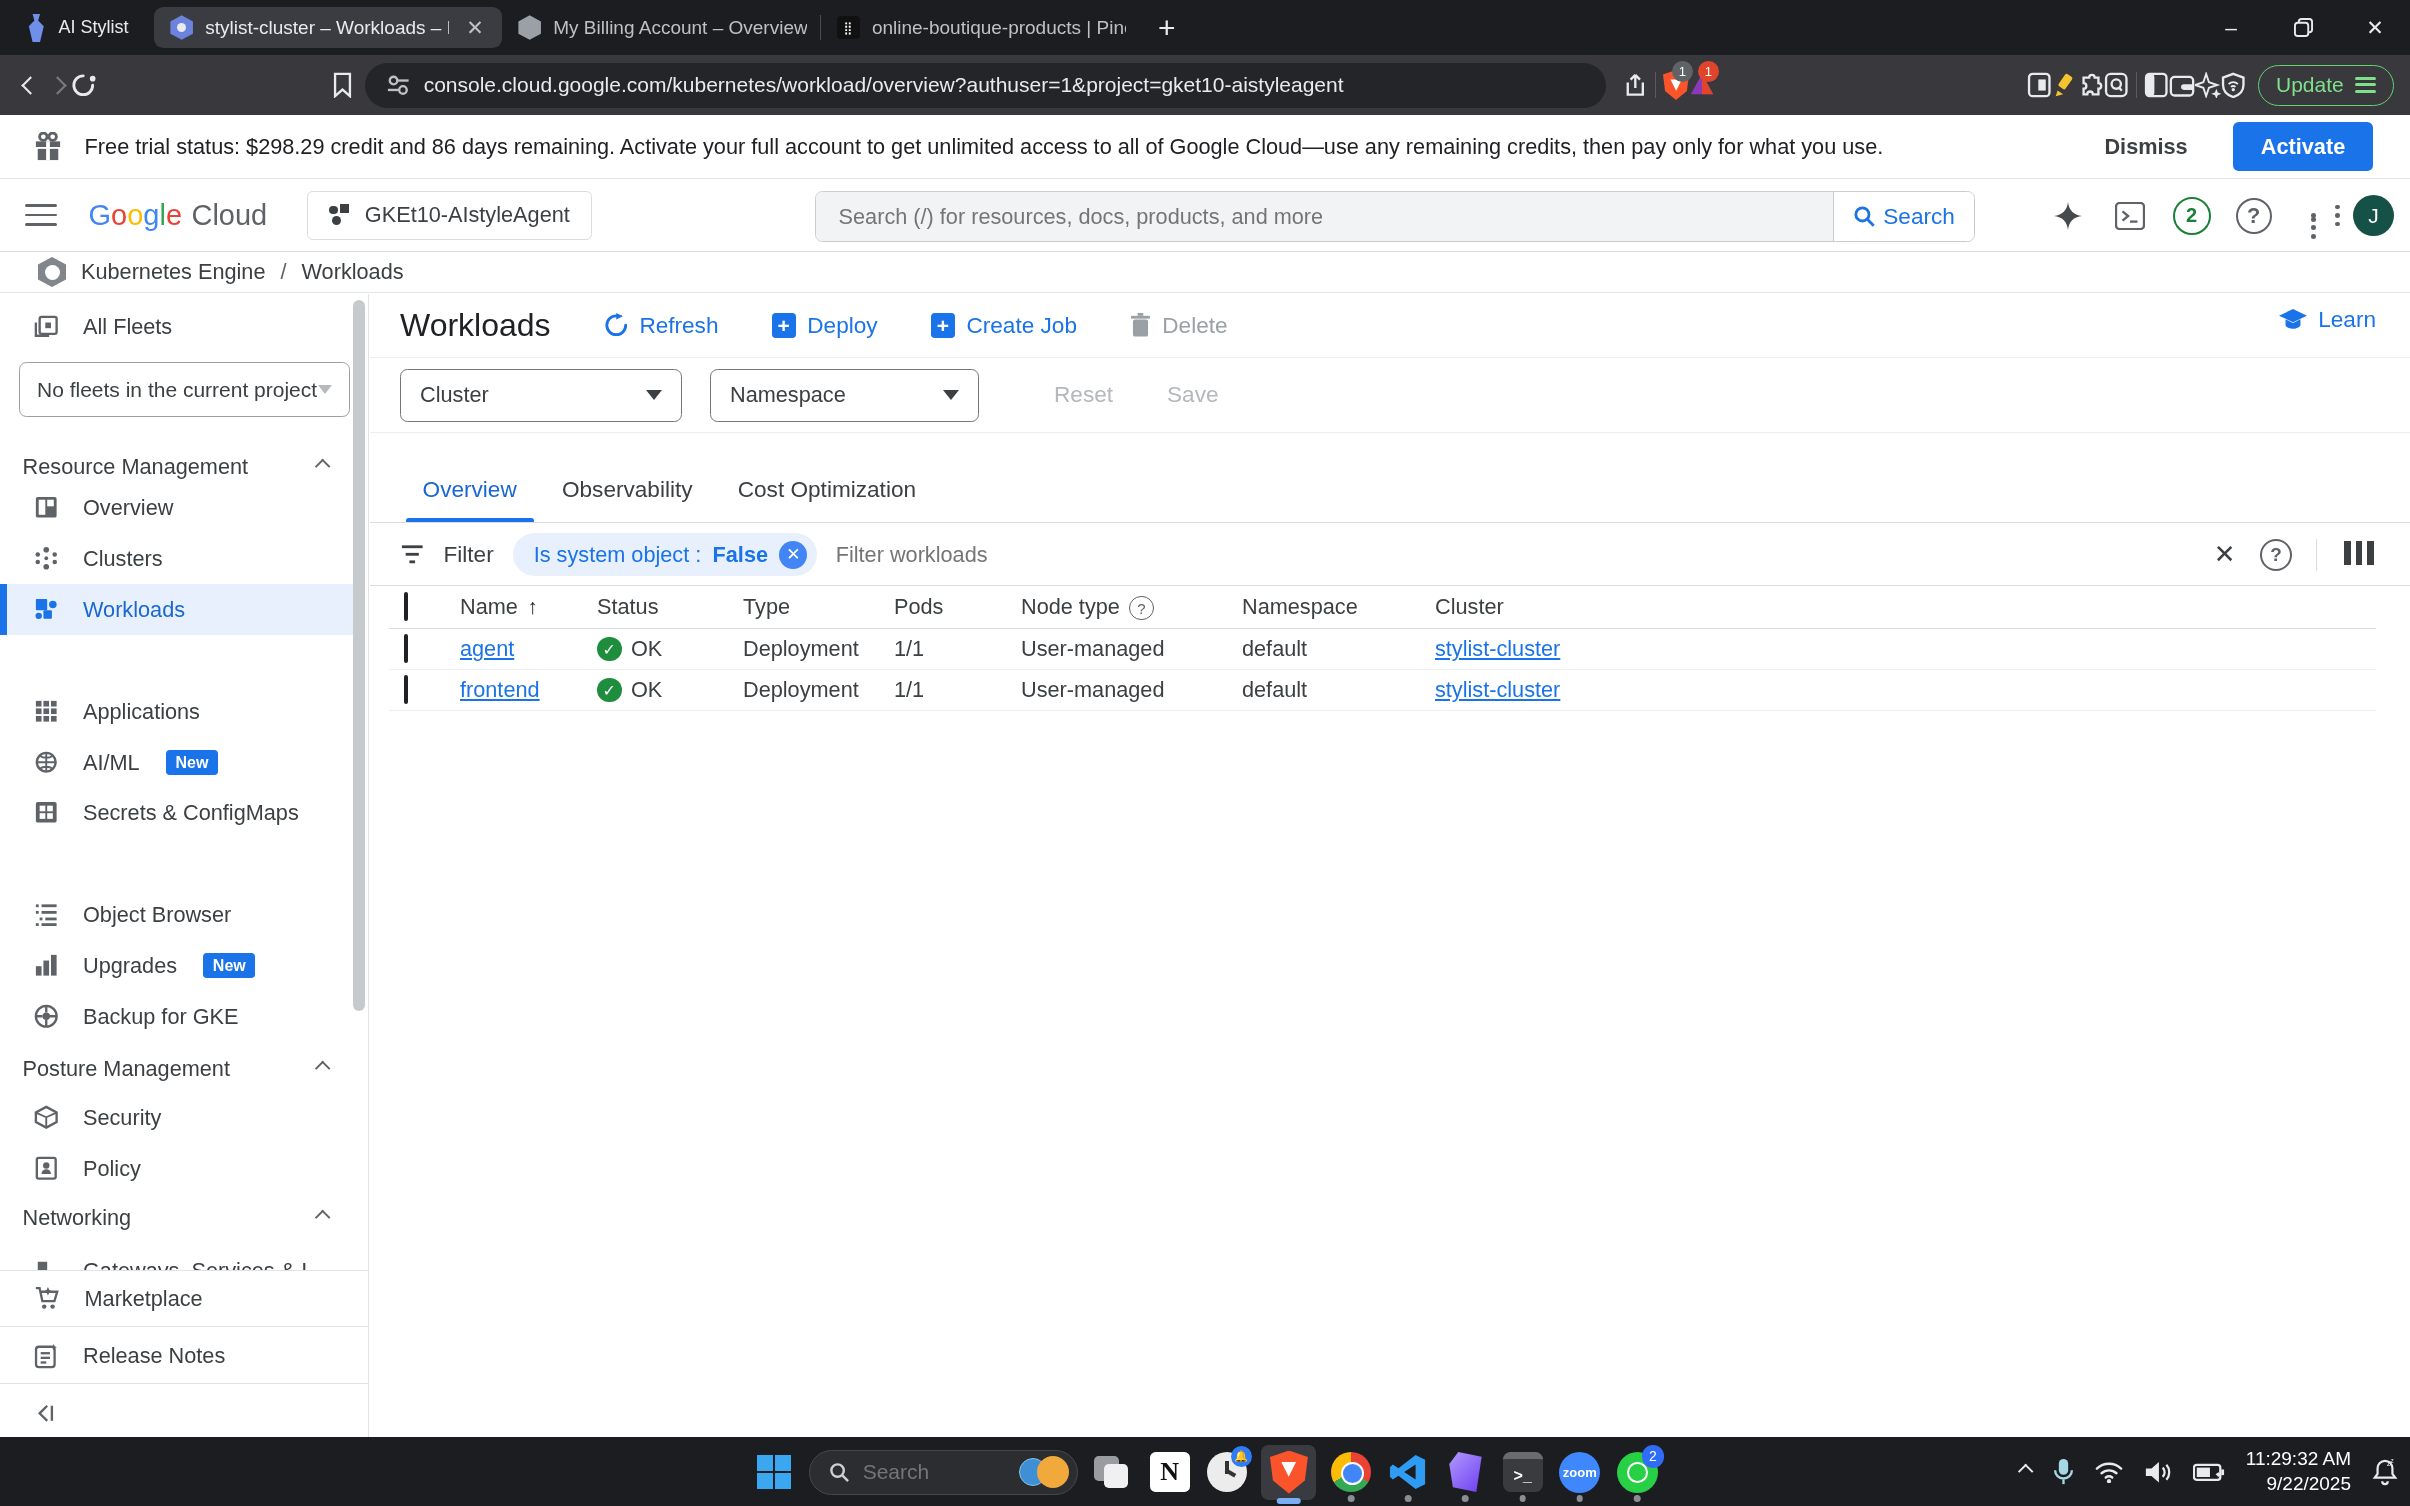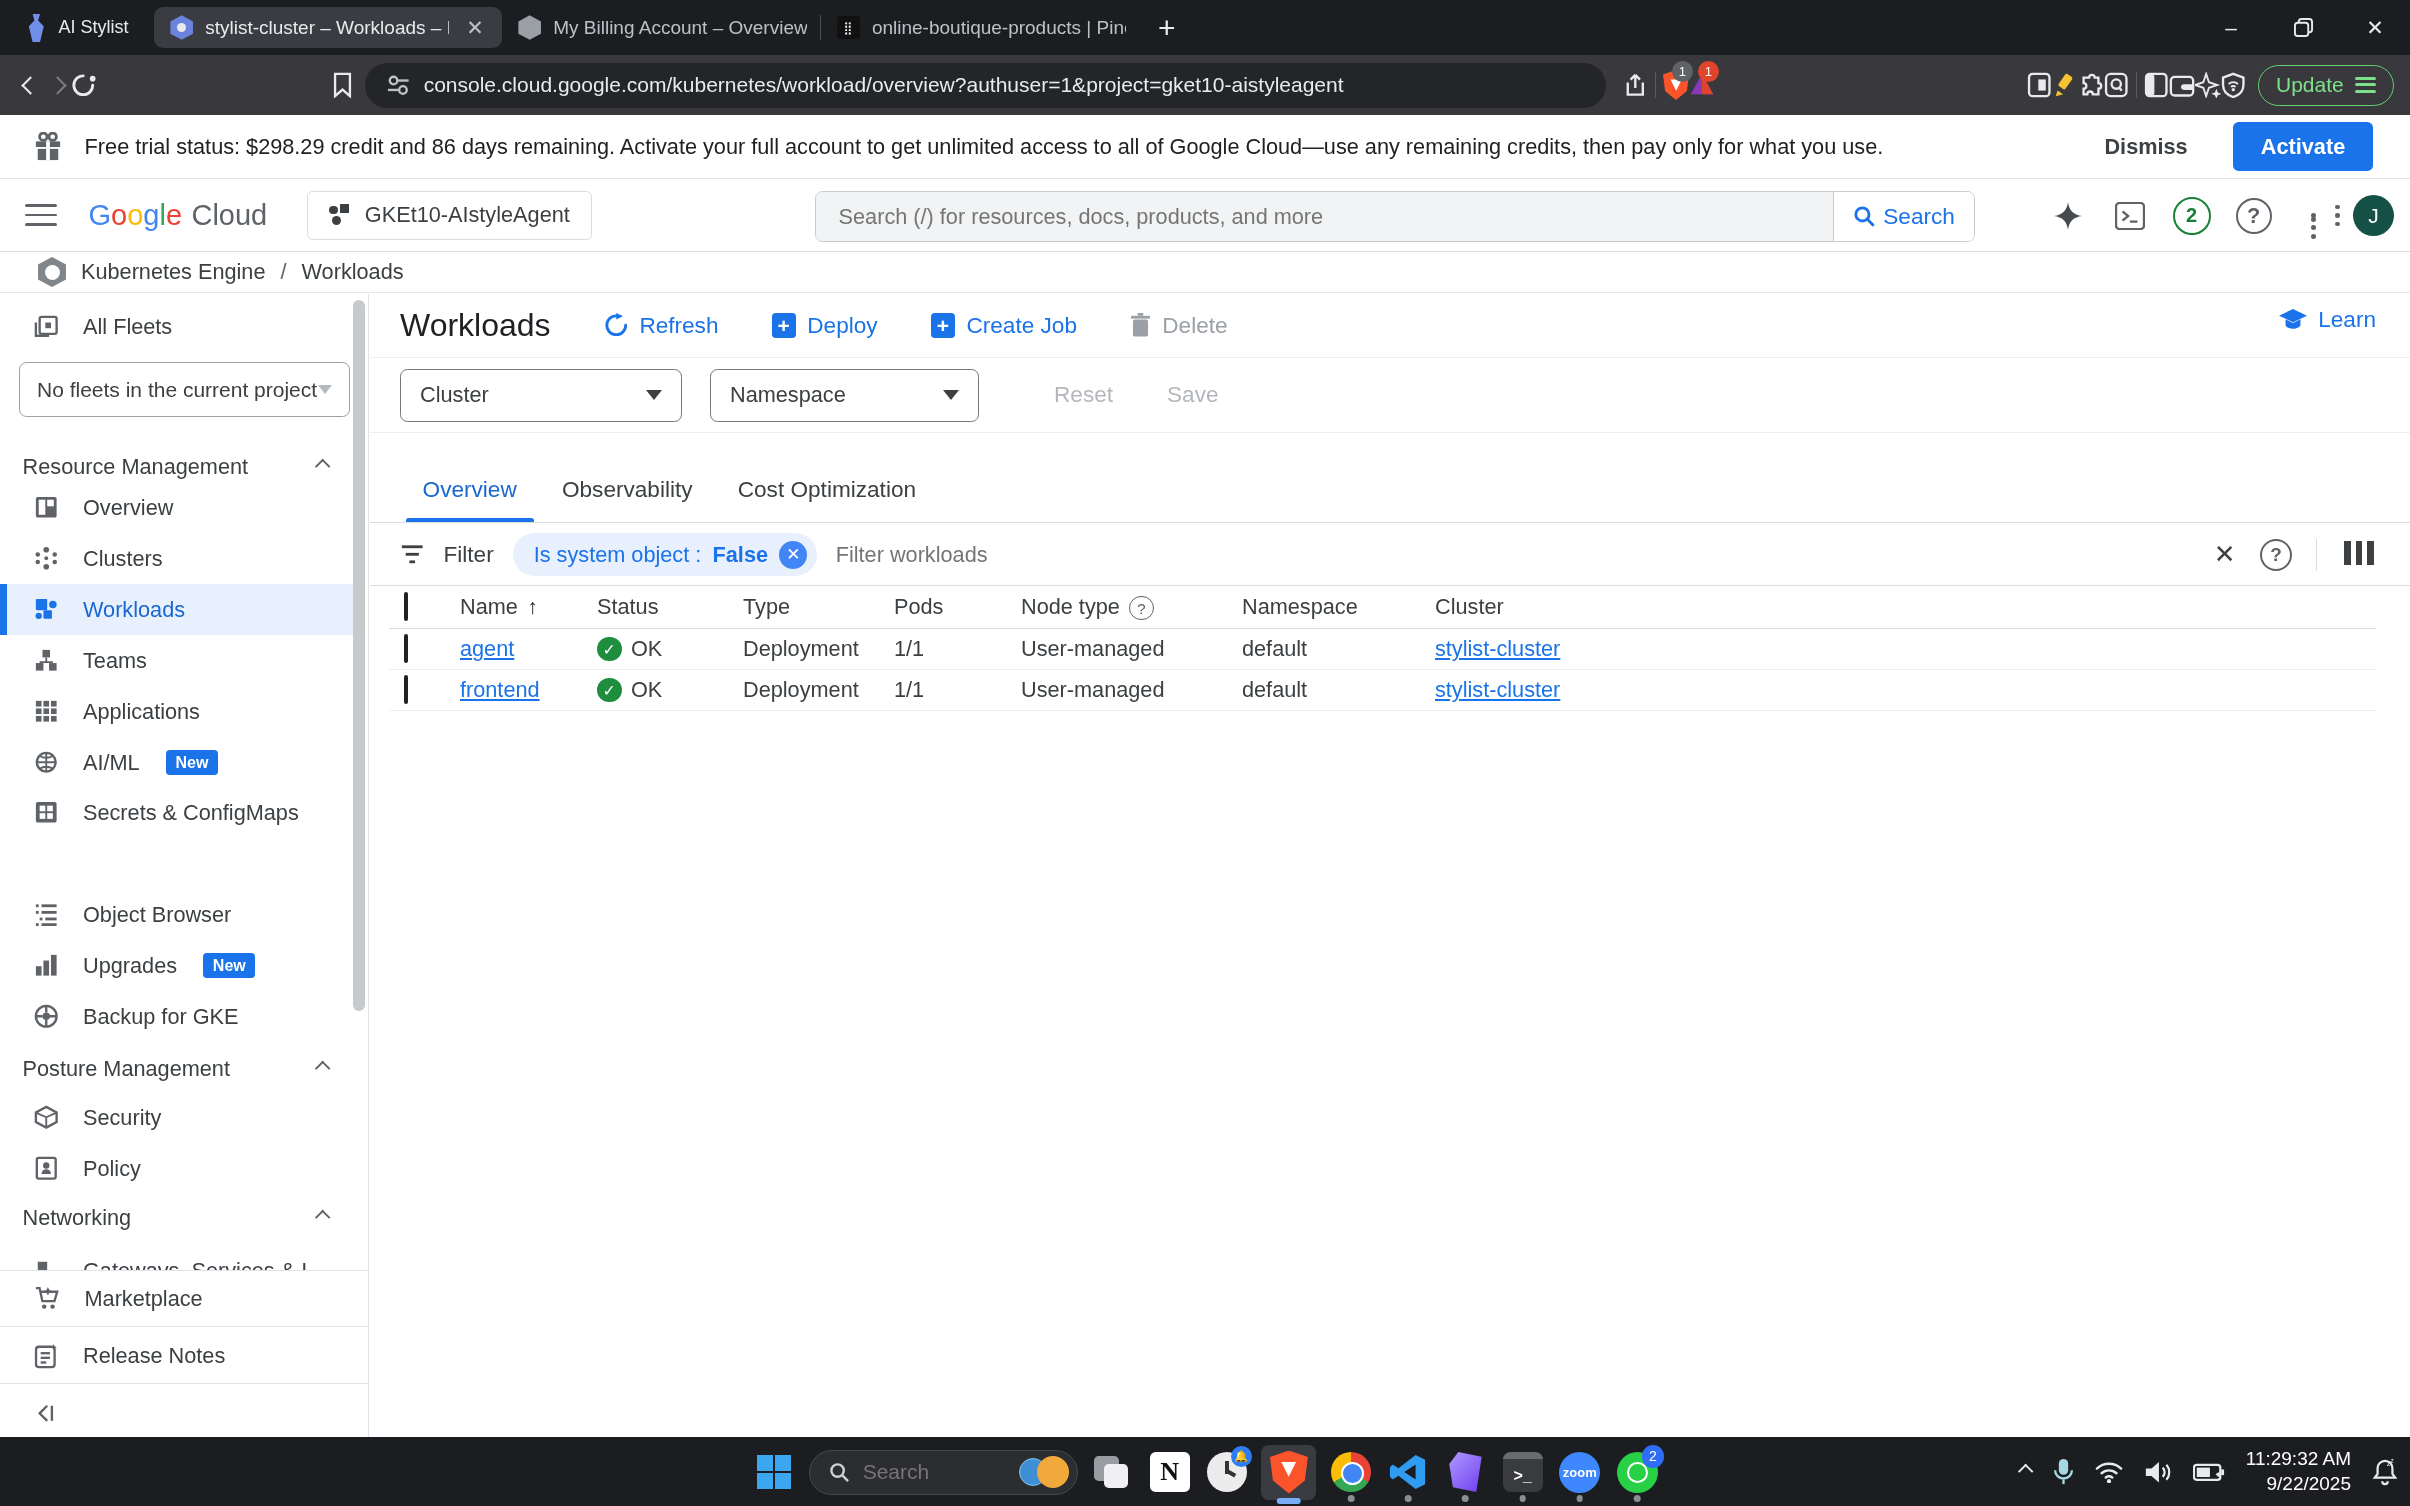--- a/index.html
+++ b/index.html
@@ -444,31 +444,20 @@
     <div class="sb-row sel" style="top:290px">
       <svg width="24.5" height="24.5" viewBox="0 0 26 26">
           <g fill="#1a73e8">
             <rect x="2" y="2" width="12" height="12" rx="1"></rect>
             <circle cx="20" cy="8" r="4"></circle>
             <rect x="10" y="14" width="9" height="9" rx="1"></rect>
             <circle cx="5" cy="20" r="3.4"></circle>
           </g>
         </svg>
       <span class="lbl">Workloads</span>
-    </div>
-    <div class="sb-row" style="top:341px">
-      <svg width="24.5" height="24.5" viewBox="0 0 26 26">
-          <g fill="#5f6368">
-            <rect x="9" y="2" width="8" height="8"></rect>
-            <rect x="2" y="16" width="8" height="8"></rect>
-            <rect x="16" y="16" width="8" height="8"></rect>
-            <path d="M12 10 h2 v4 h6 v2 h-14 v-2 h6 Z"></path>
-          </g>
-        </svg>
-      <span class="lbl">Teams</span>
     </div>
     <div class="sb-row" style="top:392px">
       <svg width="24.5" height="24.5" viewBox="0 0 26 26">
           <g fill="#5f6368">
             <rect x="2" y="2" width="6" height="6"></rect>
             <rect x="10" y="2" width="6" height="6"></rect>
             <rect x="18" y="2" width="6" height="6"></rect>
             <rect x="2" y="10" width="6" height="6"></rect>
             <rect x="10" y="10" width="6" height="6"></rect>
             <rect x="18" y="10" width="6" height="6"></rect>

